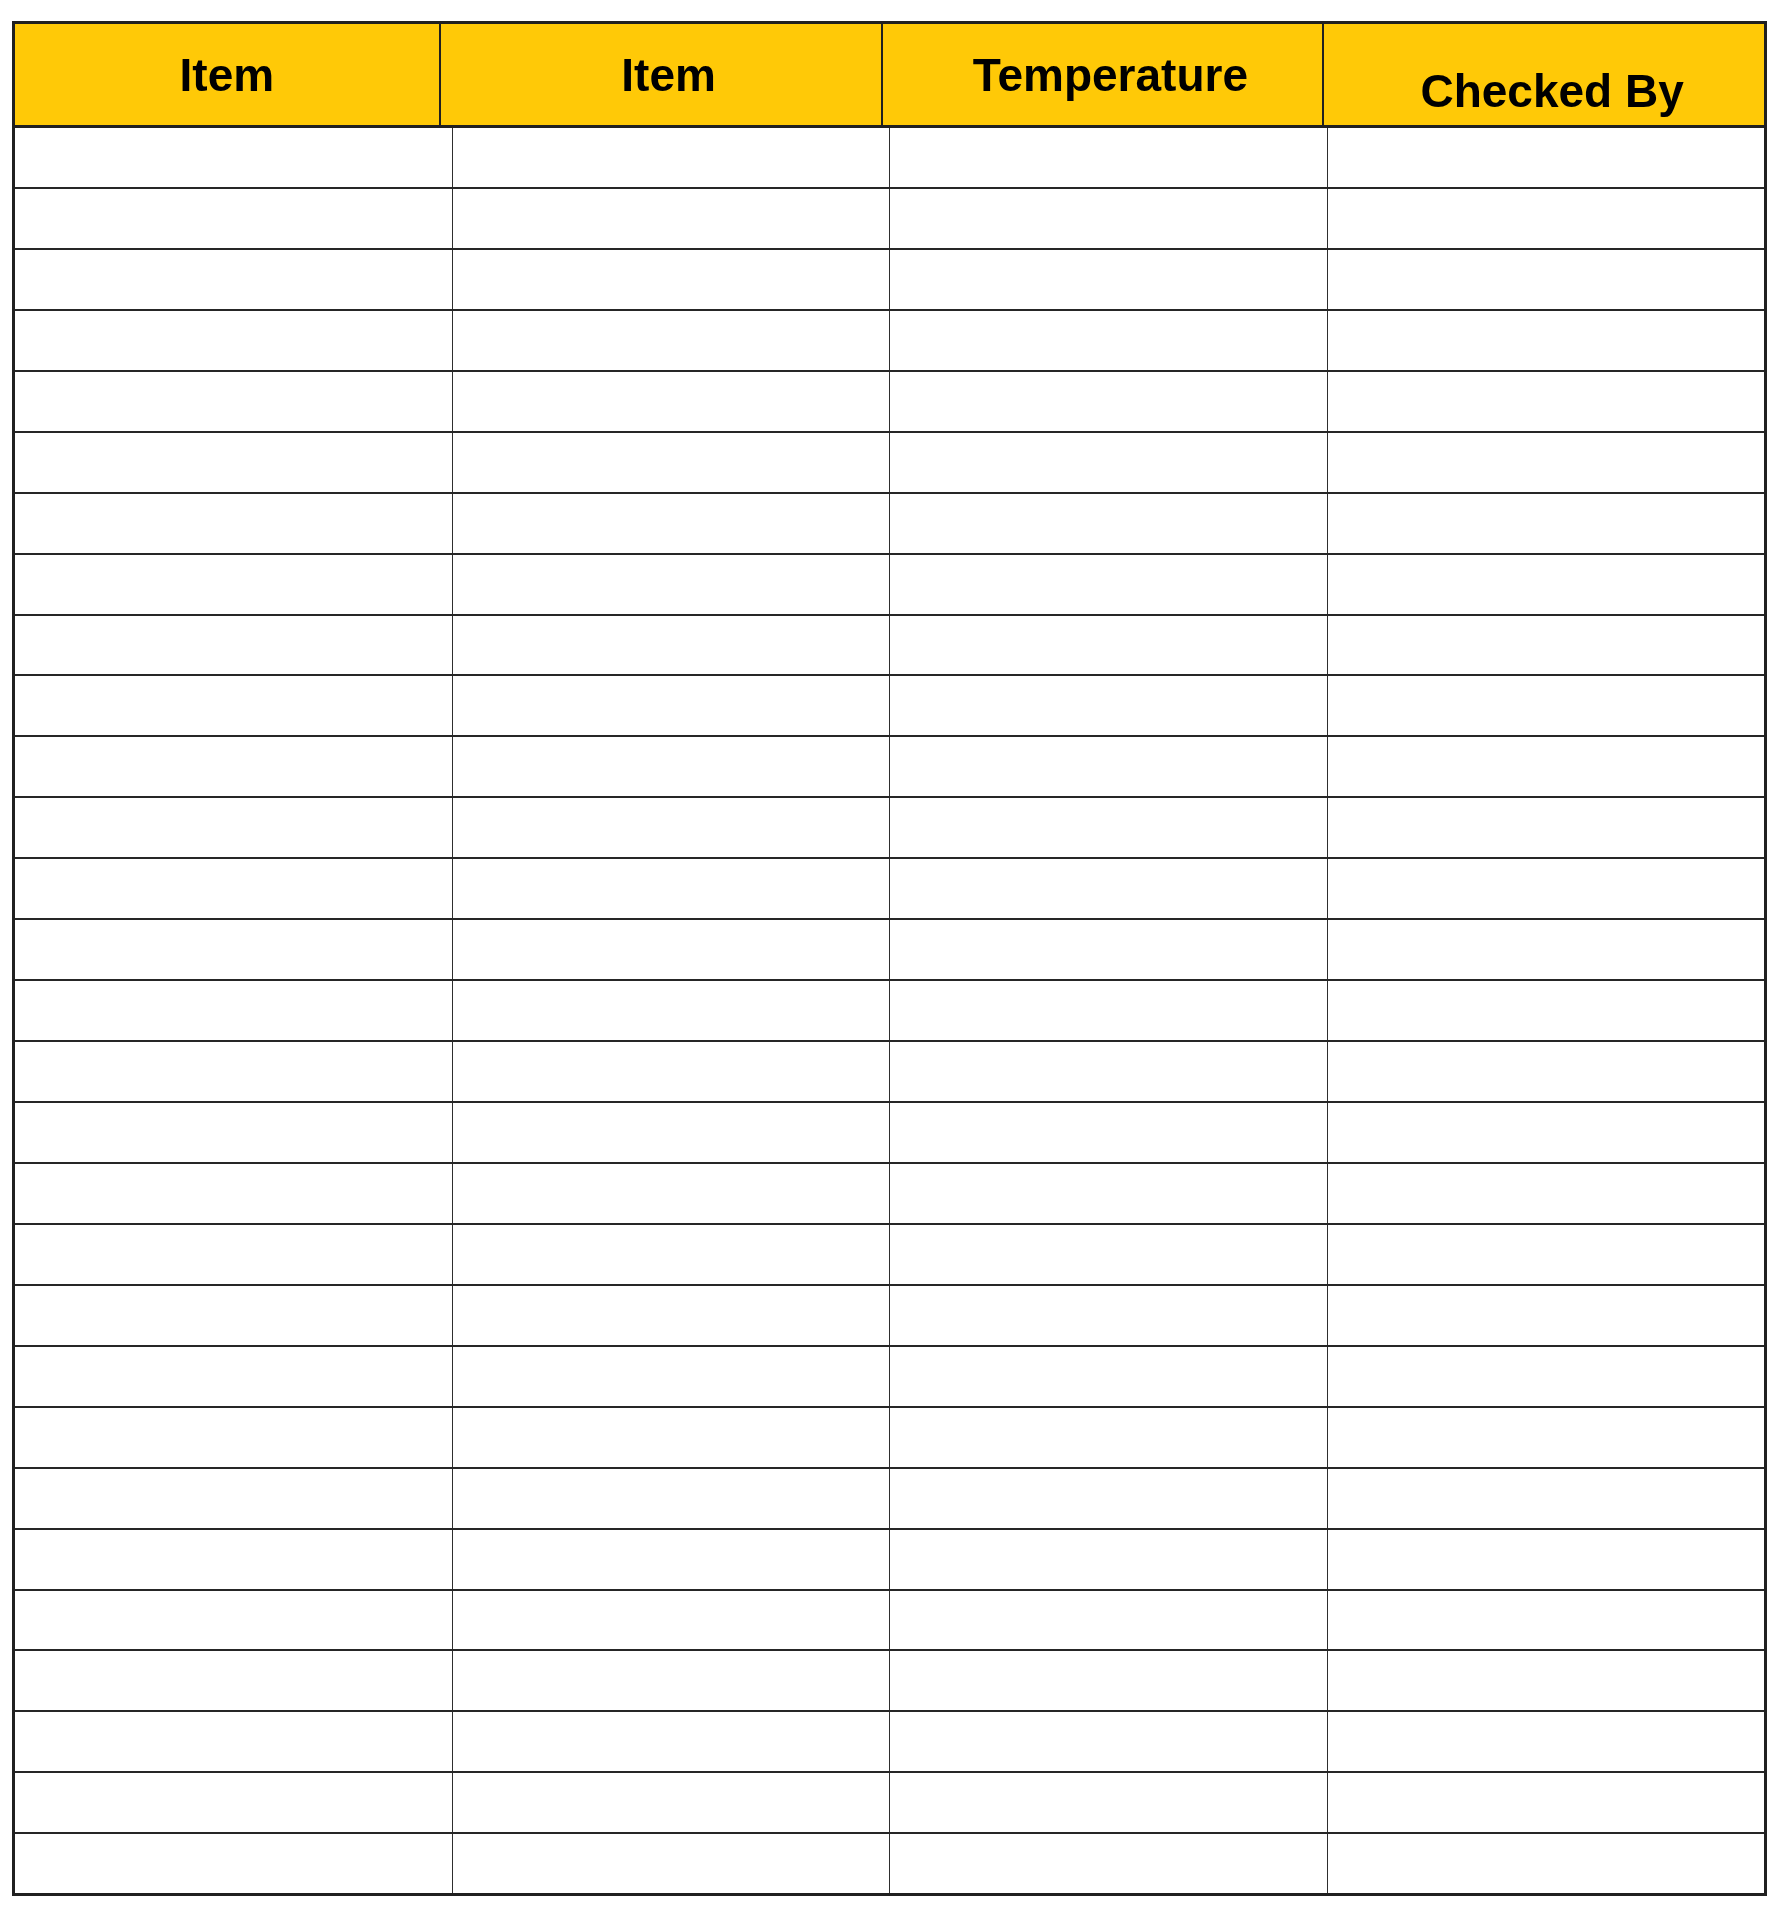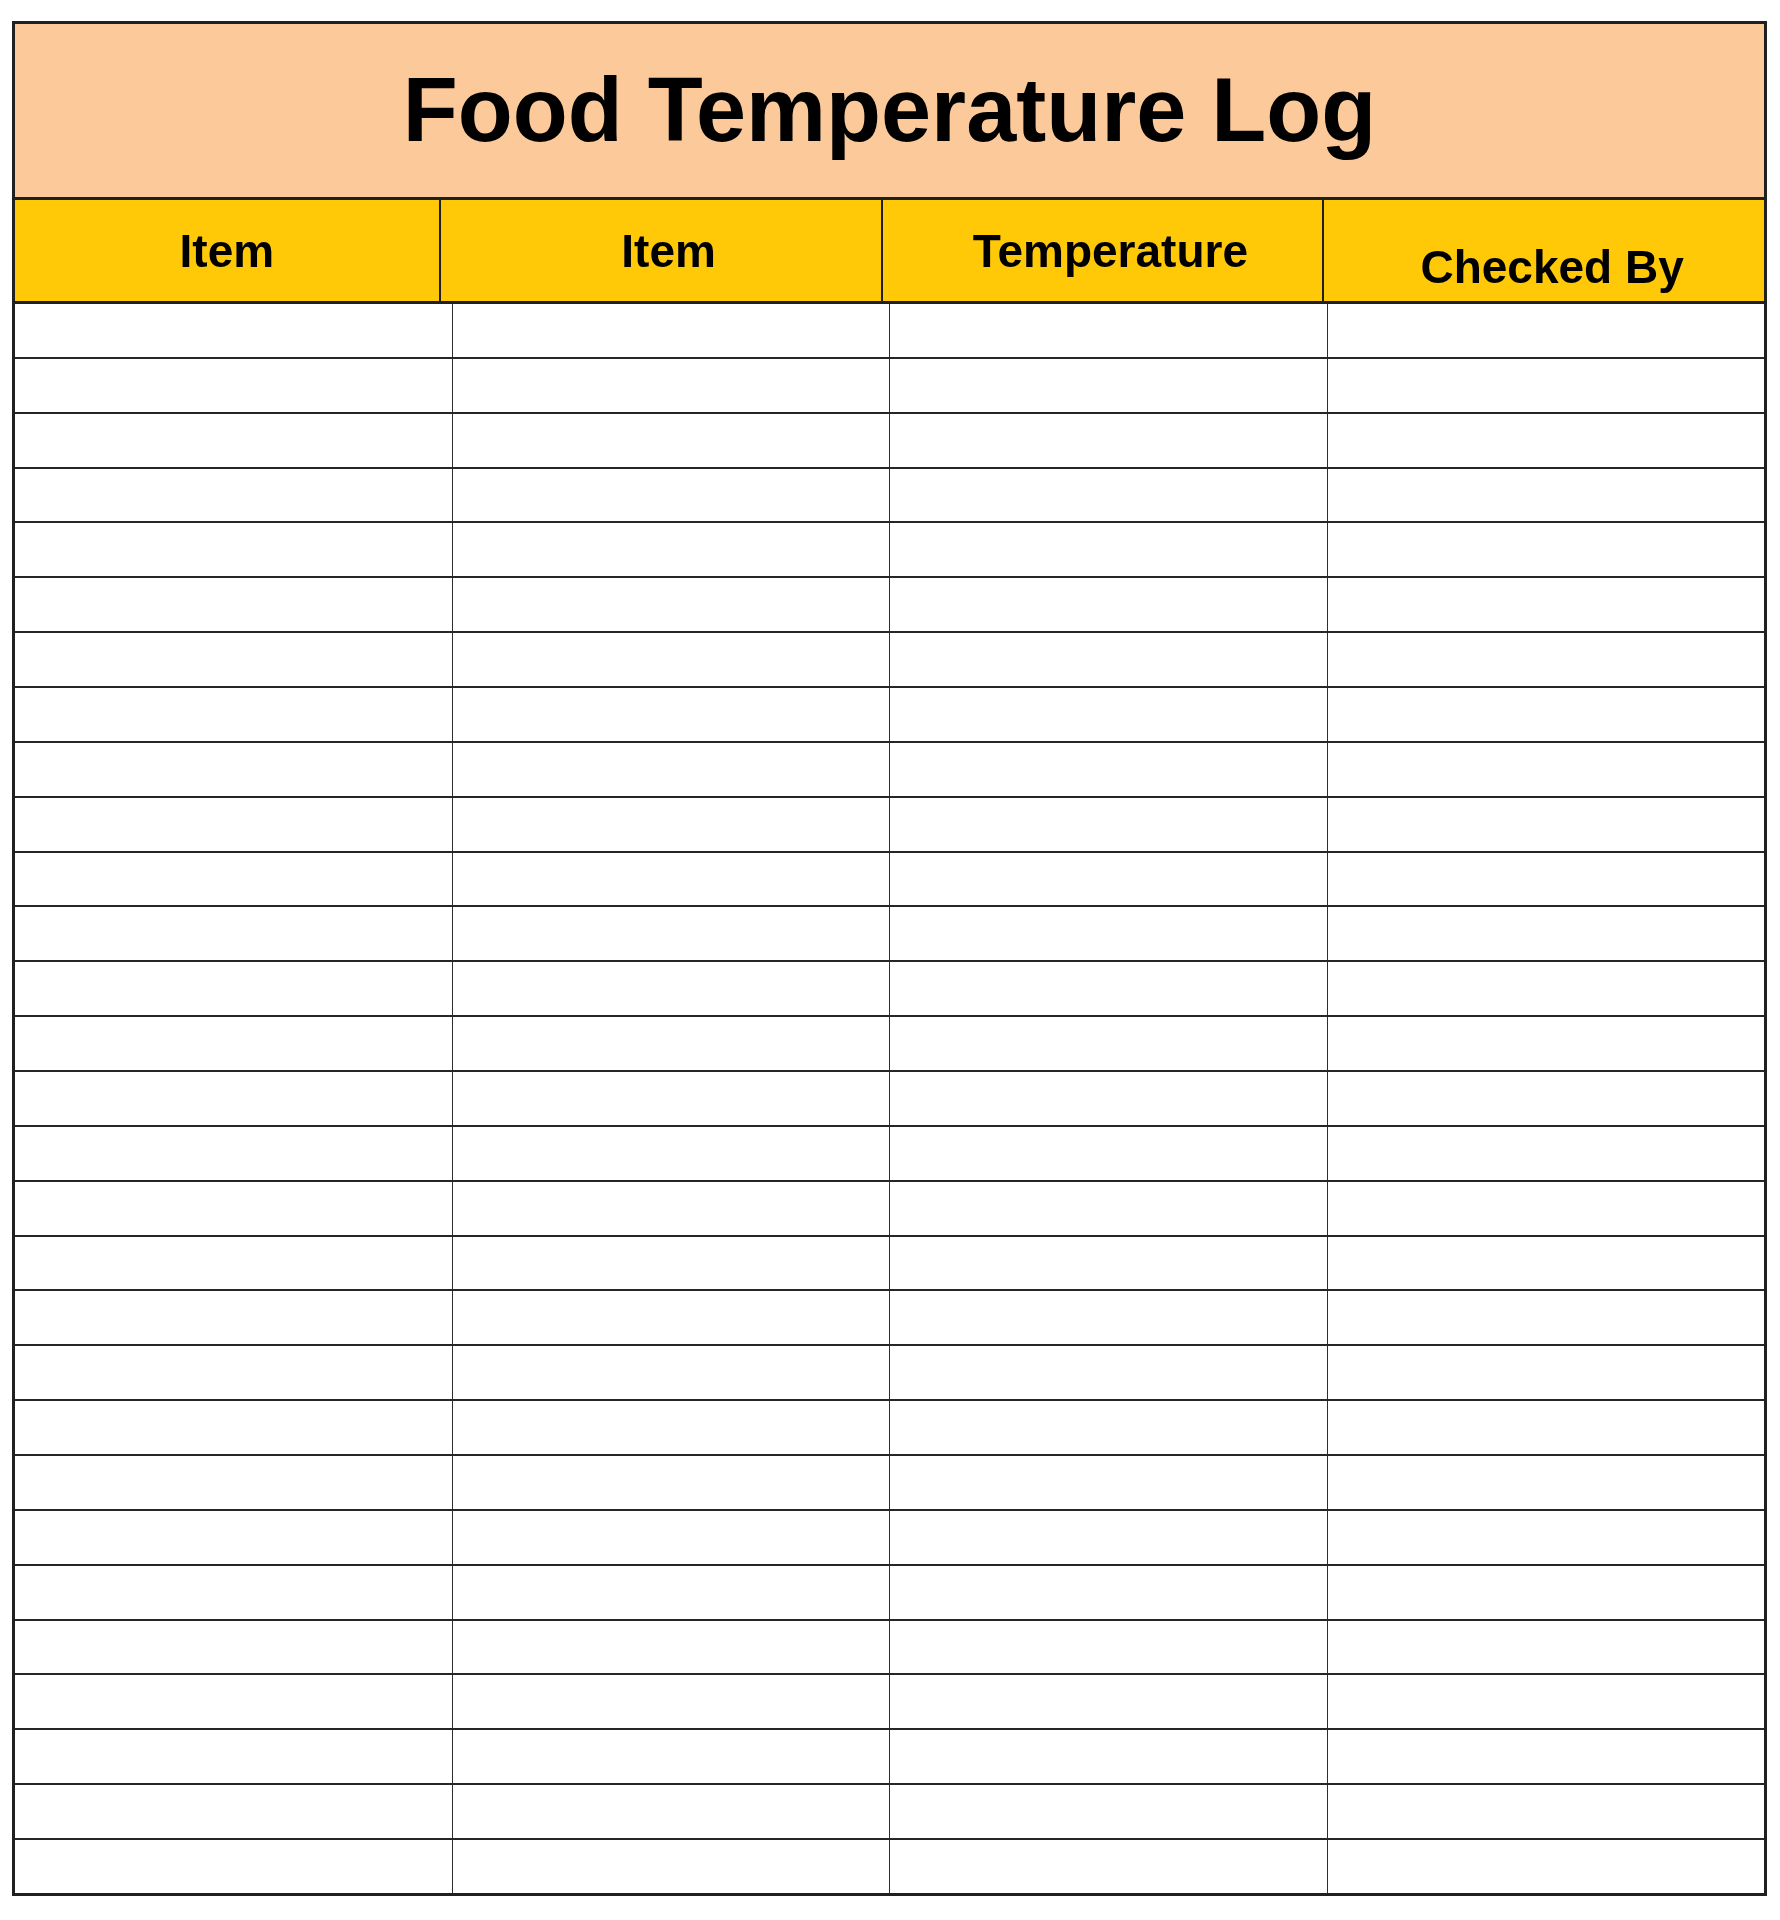--- a/index.html
+++ b/index.html
@@ -84,23 +84,20 @@
     box-sizing: border-box;
   }
   .table-cell:last-child { border-right: none; }
 </style>
 </head>
 <body>
 
 <div class="page">
   <div class="log-table">
 
-    <div class="title-bar">
-      <div class="title-text">Food Temperature Log</div>
-    </div>
 
     <div class="header-row">
       <div class="header-cell">Item</div>
       <div class="header-cell">Item</div>
       <div class="header-cell">Temperature</div>
       <div class="header-cell">Checked By</div>
     </div>
 
     <div class="table-body">
         <div class="table-row">

